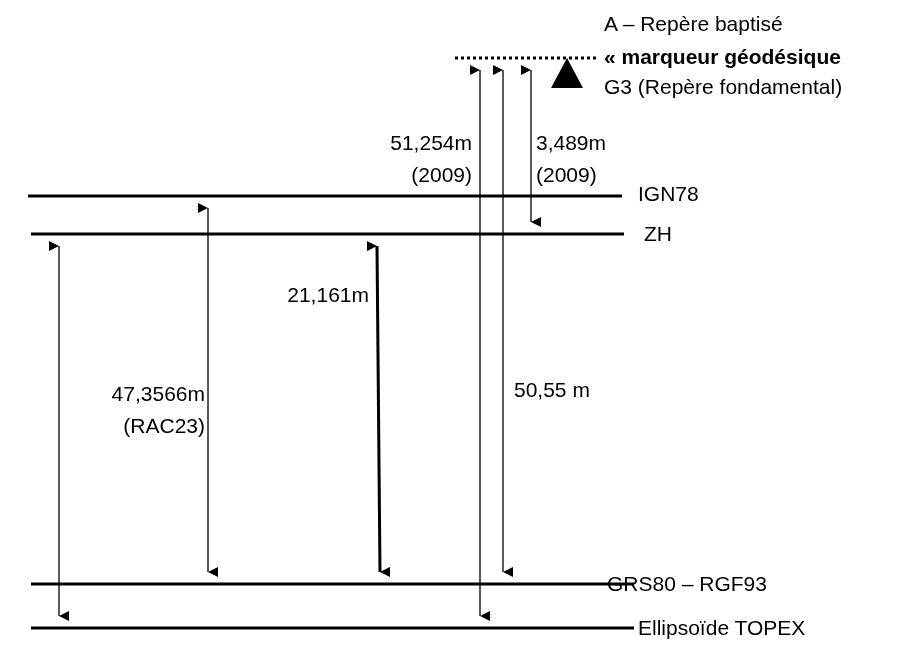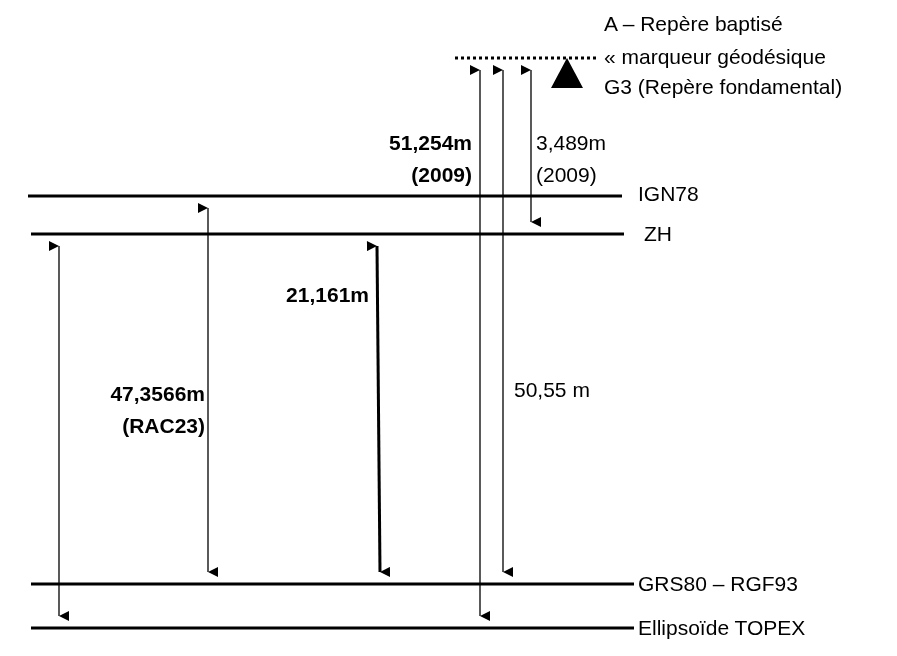--- a/index.html
+++ b/index.html
@@ -1,20 +1,20 @@
 <!DOCTYPE html>
 <html><head>
 <meta charset="utf-8">
 <style>
   html, body { margin:0; padding:0; background:#ffffff; }
   body { width:897px; height:656px; position:relative; overflow:hidden;
          font-family:"Liberation Sans", "DejaVu Sans", sans-serif; color:#000; }
   svg.diagram { position:absolute; left:0; top:0; }
   .lbl { position:absolute; font-size:21px; line-height:26px; white-space:nowrap; color:#000000; }
-  .right { text-align:right;font-weight:bold; }
+  .right { text-align:right; }
 </style>
 </head>
 <body>
 
 <svg class="diagram" width="897" height="656" viewBox="0 0 897 656" xmlns="http://www.w3.org/2000/svg">
   <defs>
     <marker id="ah" viewBox="0 0 10 10" refX="5" refY="10" markerWidth="10" markerHeight="12" orient="auto-start-reverse" markerUnits="userSpaceOnUse">
       <path d="M0,0 L5,10 L10,0 Z" fill="#000"></path>
     </marker>
   </defs>
@@ -35,32 +35,32 @@
   <line x1="377" y1="246" x2="380" y2="572" stroke="#000" stroke-width="3" marker-start="url(#ah)" marker-end="url(#ah)"></line>
 
   <line x1="480" y1="70" x2="480" y2="616" stroke="#000" stroke-width="1.3" marker-start="url(#ah)" marker-end="url(#ah)"></line>
 
   <line x1="503" y1="70" x2="503" y2="572" stroke="#000" stroke-width="1.3" marker-start="url(#ah)" marker-end="url(#ah)"></line>
 
   <line x1="531" y1="70" x2="531" y2="222" stroke="#000" stroke-width="1.3" marker-start="url(#ah)" marker-end="url(#ah)"></line>
 </svg>
 
 <div class="lbl" style="left:604px; top:11px;">A – Repère baptisé</div>
-<div class="lbl" style="left:604px; top:44px;">« marqueur géodésique</div>
+<div class="lbl" style="left:604px; top:44px;font-weight:bold;">« marqueur géodésique</div>
 <div class="lbl" style="left:604px; top:74px;">G3 (Repère fondamental)</div>
 
 <div class="lbl right" style="right:425px; top:130px;">51,254m</div>
 <div class="lbl right" style="right:425px; top:162px;">(2009)</div>
 
 <div class="lbl" style="left:536px; top:130px;">3,489m</div>
 <div class="lbl" style="left:536px; top:162px;">(2009)</div>
 
 <div class="lbl right" style="right:528px; top:282px;">21,161m</div>
 
 <div class="lbl right" style="right:692px; top:381px;">47,3566m</div>
 <div class="lbl right" style="right:692px; top:413px;">(RAC23)</div>
 
 <div class="lbl" style="left:514px; top:377px;">50,55 m</div>
 
 <div class="lbl" style="left:638px; top:181px;">IGN78</div>
 <div class="lbl" style="left:644px; top:221px;">ZH</div>
-<div class="lbl" style="left:638px; top:571px;">GRS80 – RGF93</div>
+<div class="lbl" style="left:607px; top:571px;">GRS80 – RGF93</div>
 <div class="lbl" style="left:638px; top:615px;">Ellipsoïde TOPEX</div>
 
 </body></html>

